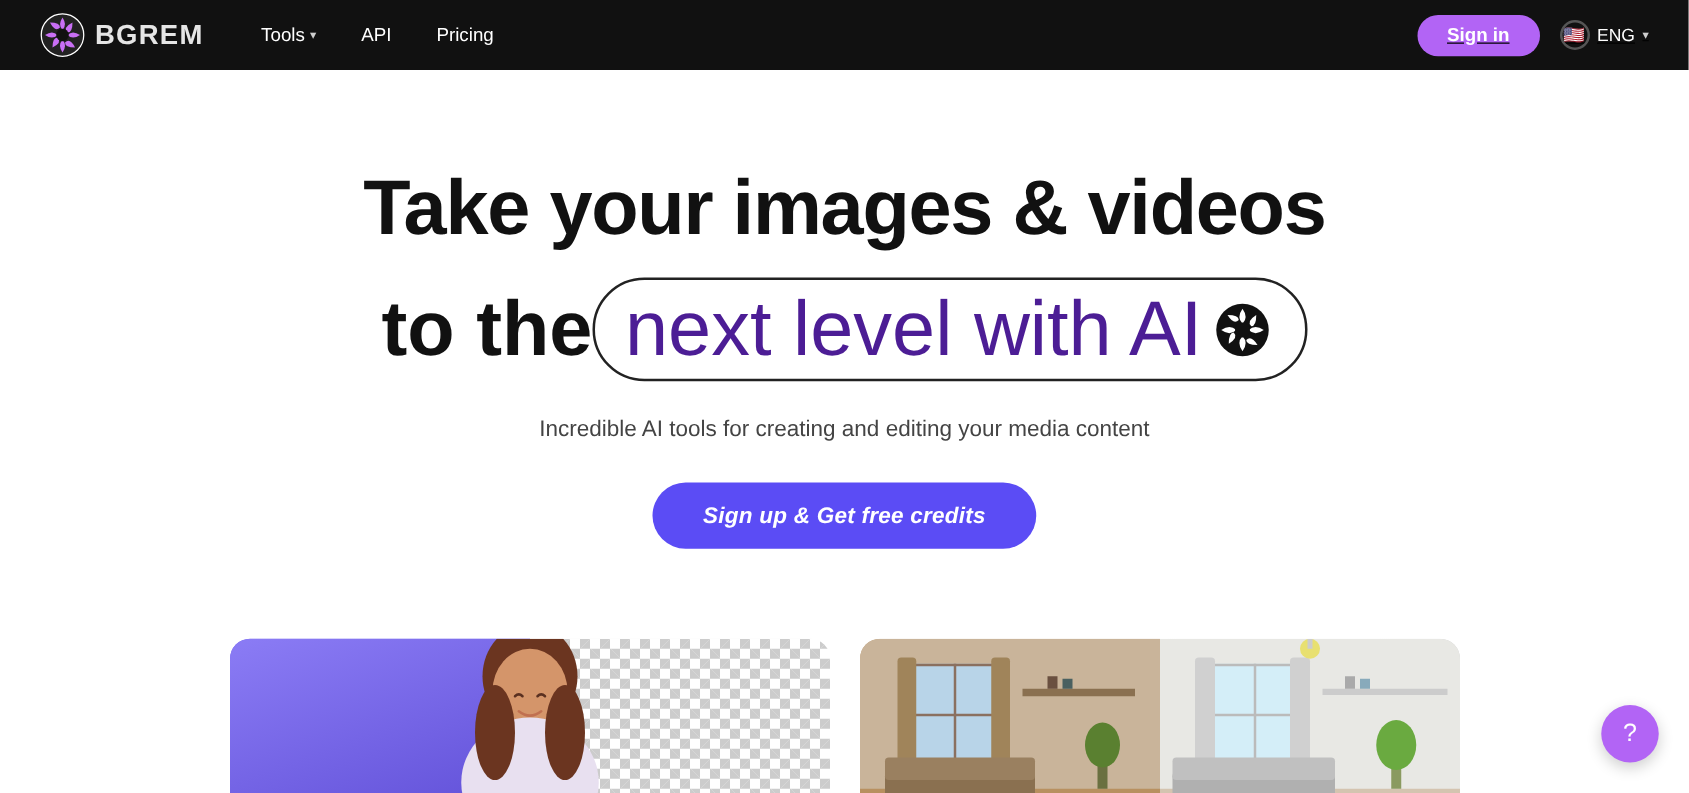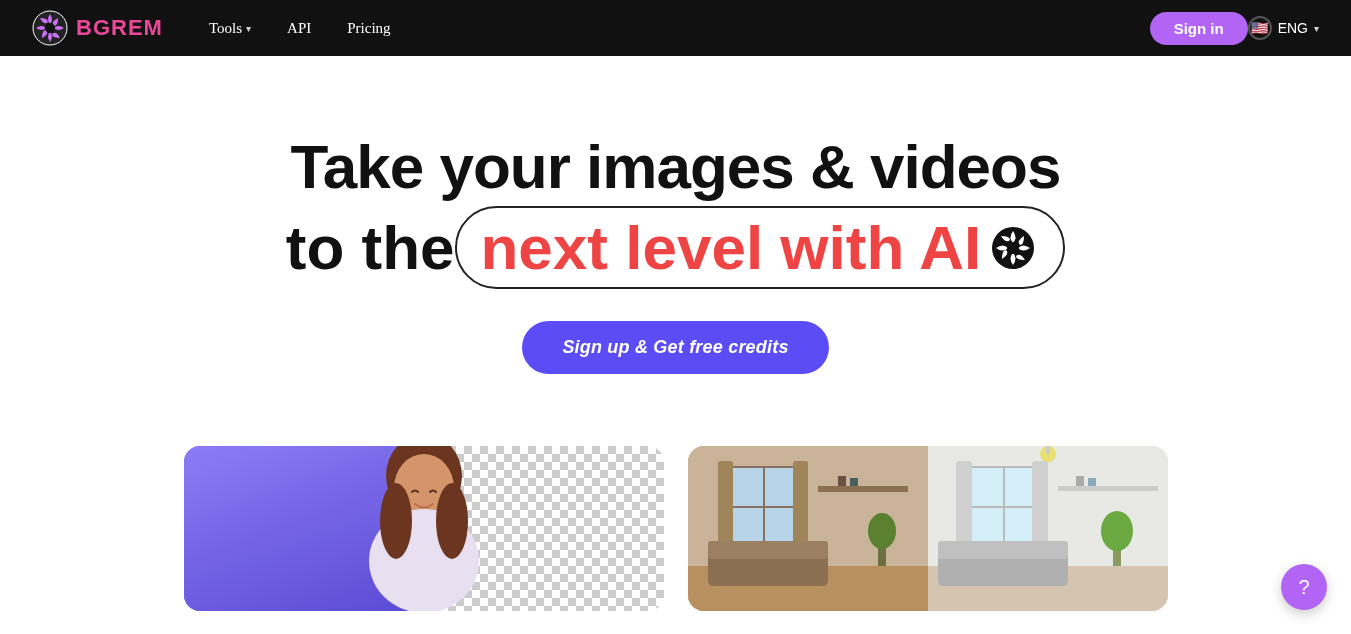--- a/index.html
+++ b/index.html
@@ -19,31 +19,30 @@
       display: flex;
       align-items: center;
       gap: 8px;
       text-decoration: none;
     }
     .logo-icon {
       width: 36px;
       height: 36px;
     }
     .logo-text {
-      color: #ec4899;
+      color: #e5e5e5;
       font-size: 22px;
       font-weight: 700;
       letter-spacing: 1px;
     }
     .navbar-nav {
       display: flex;
       align-items: center;
       gap: 8px;
       margin-left: 32px;
-      font-family: Liberation Serif, serif;
     }
     .nav-item {
       color: #fff;
       font-size: 15px;
       padding: 6px 14px;
       border-radius: 6px;
       cursor: pointer;
       display: flex;
       align-items: center;
       gap: 4px;
@@ -51,21 +50,22 @@
       white-space: nowrap;
     }
     .nav-chevron {
       font-size: 10px;
       opacity: 0.8;
     }
     .navbar-right {
       margin-left: auto;
       display: flex;
       align-items: center;
-      gap: 0;
+      gap: 16px;
+      text-decoration: underline;
     }
     .signin-btn {
       background: #b264f5;
       color: #fff;
       border: none;
       border-radius: 24px;
       padding: 8px 24px;
       font-size: 15px;
       font-weight: 600;
       cursor: pointer;
@@ -103,37 +103,37 @@
       color: #111;
       line-height: 1.15;
       letter-spacing: -1px;
       margin-top: 15px;
     }
     .hero-title-line2 {
       display: flex;
       align-items: center;
       justify-content: center;
       gap: 0;
-      margin-top: 4px;
+      margin-top: 20px;
     }
     .hero-title-plain {
       font-size: 62px;
       font-weight: 800;
       color: #111;
     }
     .hero-highlight {
       display: inline-flex;
       align-items: center;
       gap: 10px;
       border: 2.5px solid #222;
       border-radius: 50px;
       padding: 4px 28px 4px 24px;
       font-size: 62px;
-      font-weight: 700;
-      color: #ef4444;
+      font-weight: 400;
+      color: #4c1d95;
     }
     .shutter-icon {
       width: 44px;
       height: 44px;
       display: inline-block;
     }
     .hero-subtitle {
       margin-top: 28px;
       font-size: 18px;
       color: #444;
@@ -293,20 +293,21 @@
           <path d="M33 10 Q33 19 29 19 Q25 15 33 10Z"></path>
           <path d="M34 34 Q25 34 25 30 Q29 26 34 34Z"></path>
           <path d="M11 33 Q11 24 15 24 Q19 28 11 33Z"></path>
           <path d="M10 10 Q19 10 19 14 Q15 18 10 10Z"></path>
         </g>
         <circle cx="22" cy="22" r="6" fill="#111"></circle>
       </svg>
     </span>
   </div>
 
+  <p class="hero-subtitle">Incredible AI tools for creating and editing your media content</p>
 
   <div class="hero-cta">
     <button class="cta-btn">Sign up &amp; Get free credits</button>
   </div>
 </section>
 
 <div class="images-section">
 
   <div class="img-card img-card-left">
 

